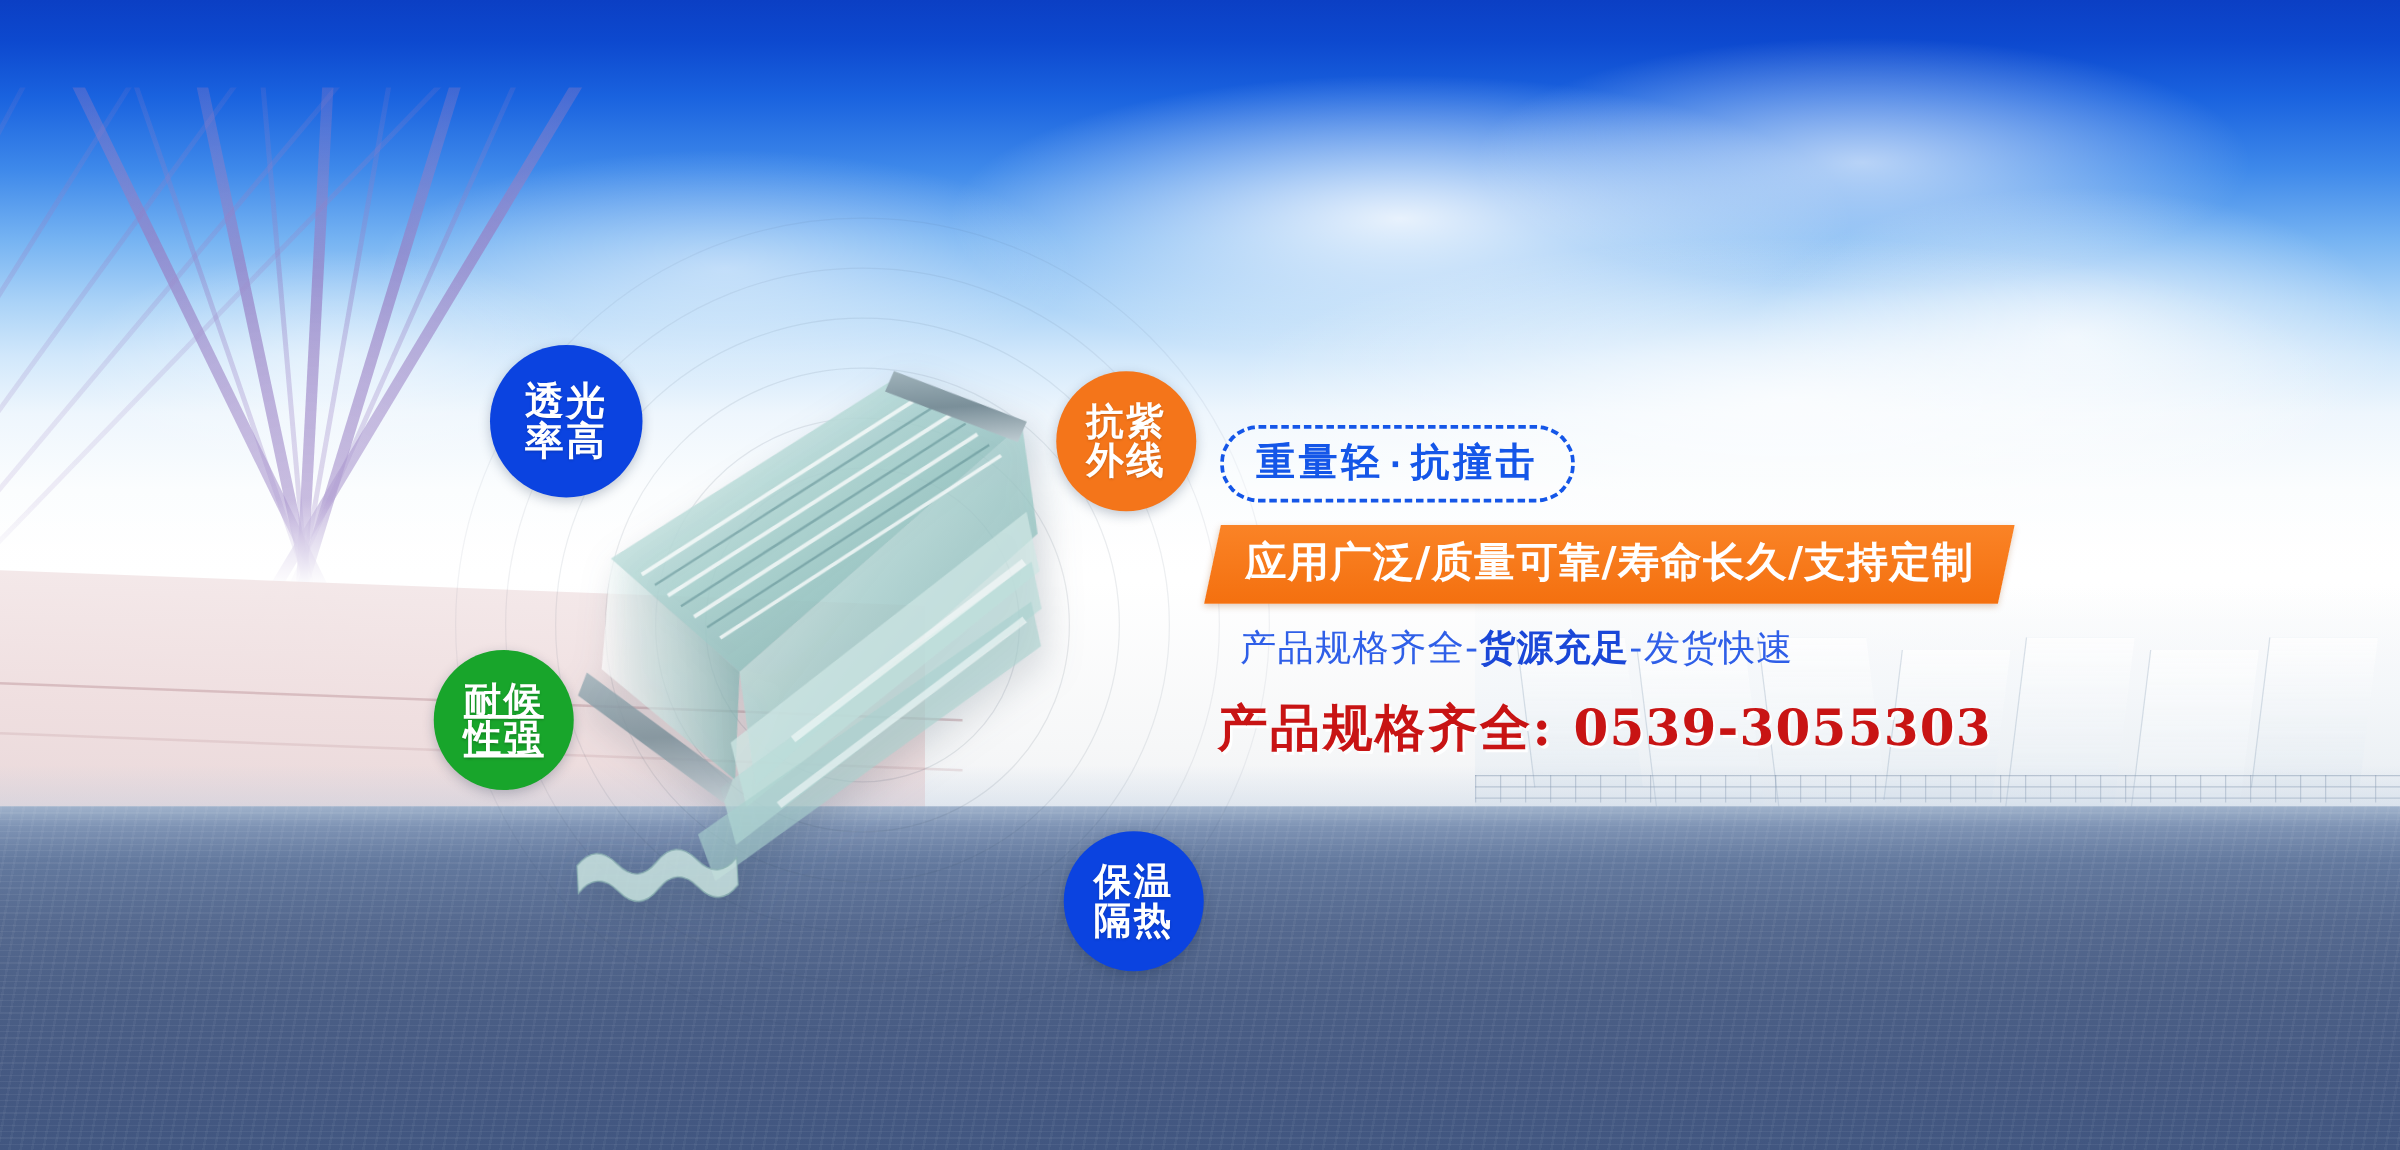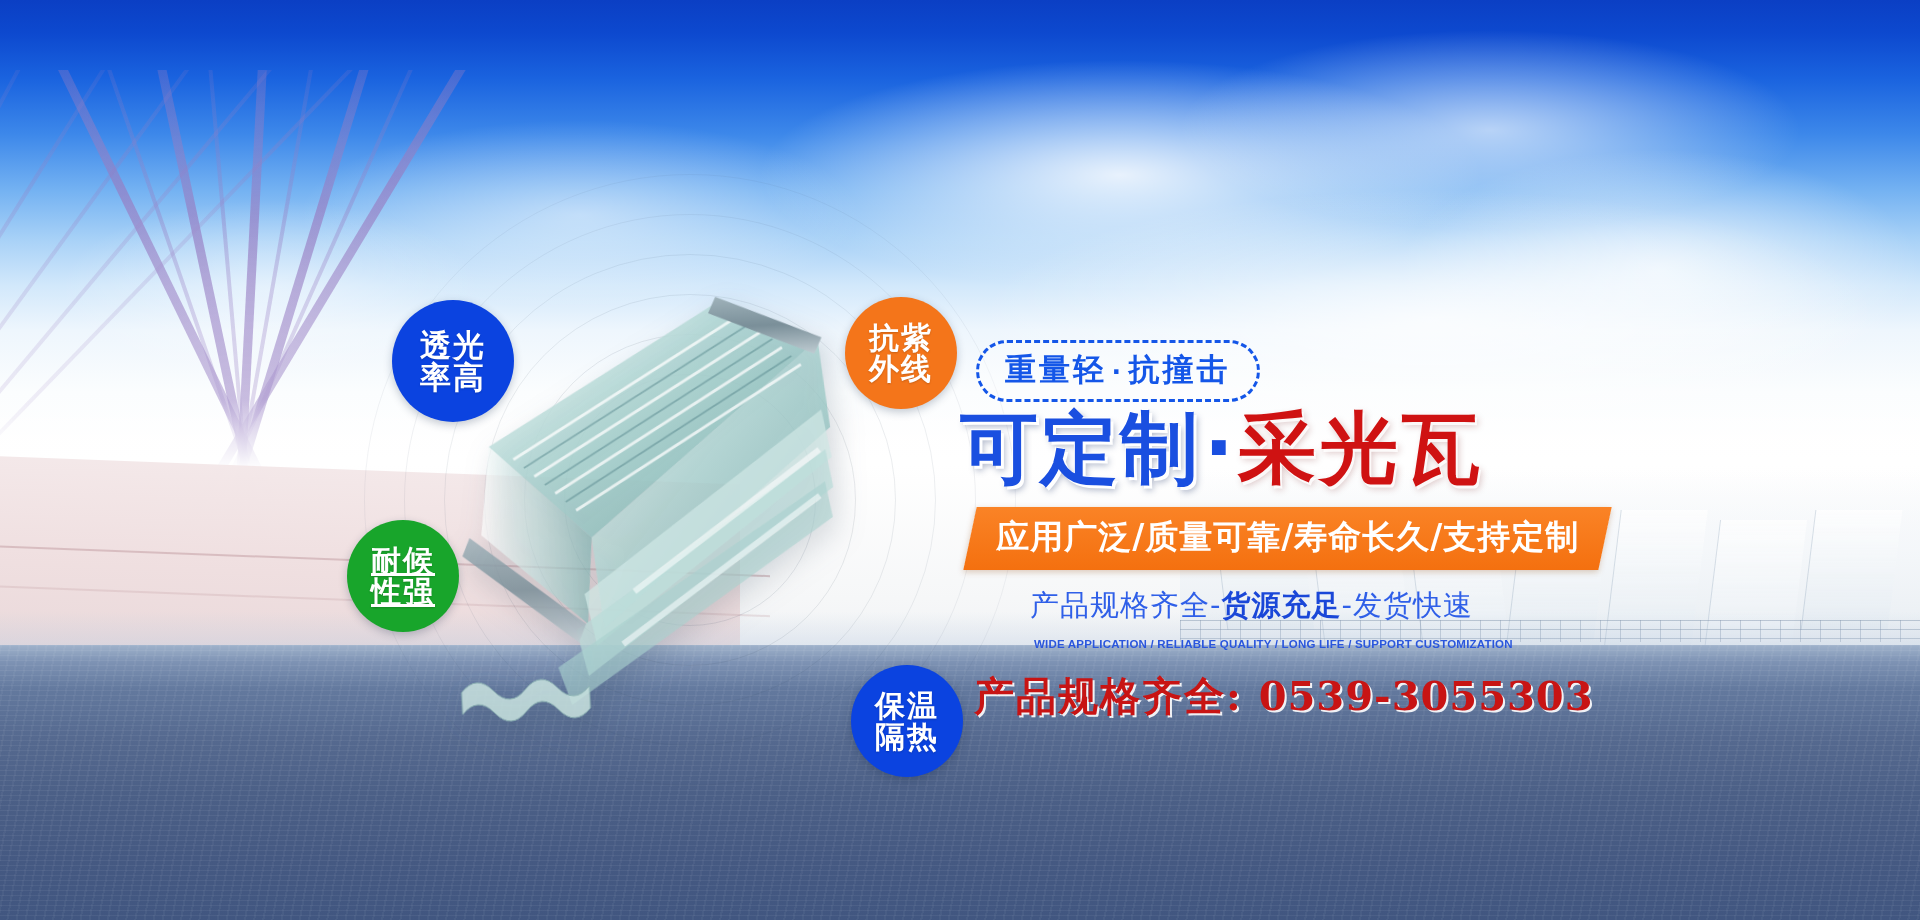--- a/index.html
+++ b/index.html
@@ -126,21 +126,21 @@
   .badge{
     position:absolute;border-radius:50%;
     display:flex;flex-direction:column;align-items:center;justify-content:center;
     color:#fff;font-weight:700;letter-spacing:2px;
     text-shadow:0 1px 2px rgba(0,0,0,.18);
     box-shadow:0 3px 9px rgba(20,40,70,.25);
     font-family:"DejaVu Sans","Liberation Sans",sans-serif;
   }
   .badge span{display:block;line-height:1.04;}
 
-  #badge-transmittance{left:392px;top:300px;width:122px;height:122px;background:#0b43e0;font-size:31px;}
+  #badge-transmittance{left:392px;top:276px;width:122px;height:122px;background:#0b43e0;font-size:31px;}
   #badge-uv{left:845px;top:297px;width:112px;height:112px;background:#f4751a;font-size:30px;}
   #badge-weather{left:347px;top:520px;width:112px;height:112px;background:#18a52b;font-size:30px;text-decoration:underline;}
   #badge-insulation{left:851px;top:665px;width:112px;height:112px;background:#0b43e0;font-size:30px;}
 
   
   .textblock{position:absolute;left:960px;top:340px;width:650px;}
 
   .kicker{
     display:inline-block;
     border:3px dashed #1456e8;
@@ -183,21 +183,21 @@
     color:#fff;
     font-size:33px;font-weight:700;letter-spacing:1px;
     padding:8px 26px 10px 26px;
     font-family:"DejaVu Sans","Liberation Sans",sans-serif;
     transform:skewX(-12deg);
     box-shadow:0 2px 6px rgba(140,70,10,.28);
   }
   .orangebar > span{display:inline-block;transform:skewX(12deg);}
 
   .subline{
-    margin-top:16px;margin-left:70px;
+    margin-top:16px;margin-left:32px;
     color:#2f5fe8;font-size:29px;letter-spacing:1px;
     font-family:"DejaVu Sans","Liberation Sans",sans-serif;
     white-space:nowrap;
   }
   .subline b{font-weight:700;color:#1a47d8;}
   .subline .dash{color:#2f5fe8;}
 
   .eng{
     margin-top:10px;margin-left:74px;
     color:#2a56dd;font-weight:700;
@@ -383,34 +383,30 @@
 
   <div class="badge" id="badge-insulation">
     <span>保温</span>
     <span>隔热</span>
   </div>
 
   <div class="textblock">
 
     <div class="kicker">重量轻·抗撞击</div>
 
-    <div class="headline">
-      <span class="hl-blue">可定制</span><span class="hl-dot">·</span><span class="hl-red">采光瓦</span>
-    </div>
 
     <div class="orangebar">
       <span>应用广泛/质量可靠/寿命长久/支持定制</span>
     </div>
 
     <div class="subline">
       <span>产品规格齐全</span><span class="dash">-</span><b>货源充足</b><span class="dash">-</span><span>发货快速</span>
     </div>
 
     <div class="eng">
-      <div>WIDE APPLICATION / RELIABLE QUALITY / LONG LIFE / SUPPORT CUSTOMIZATION</div>
     </div>
 
     <div class="phone">
       <span>产品规格齐全:</span>
       <span class="num">0539-3055303</span>
     </div>
 
   </div>
 
 </div>

